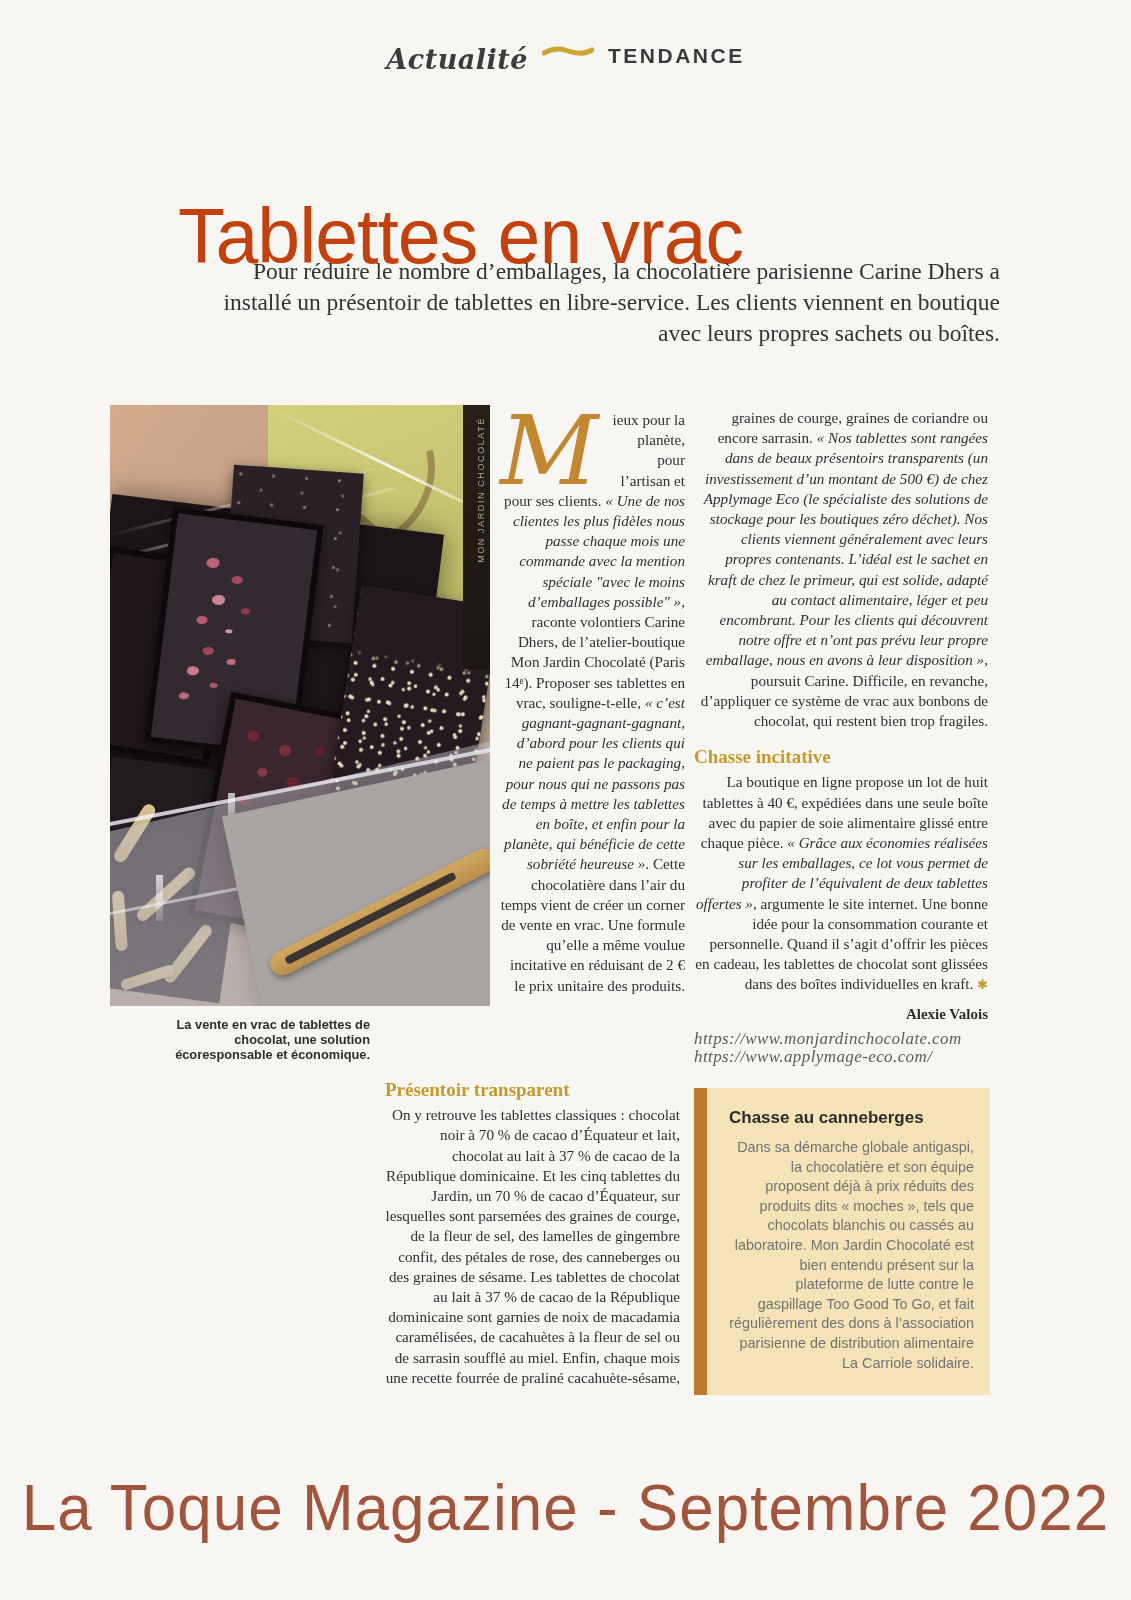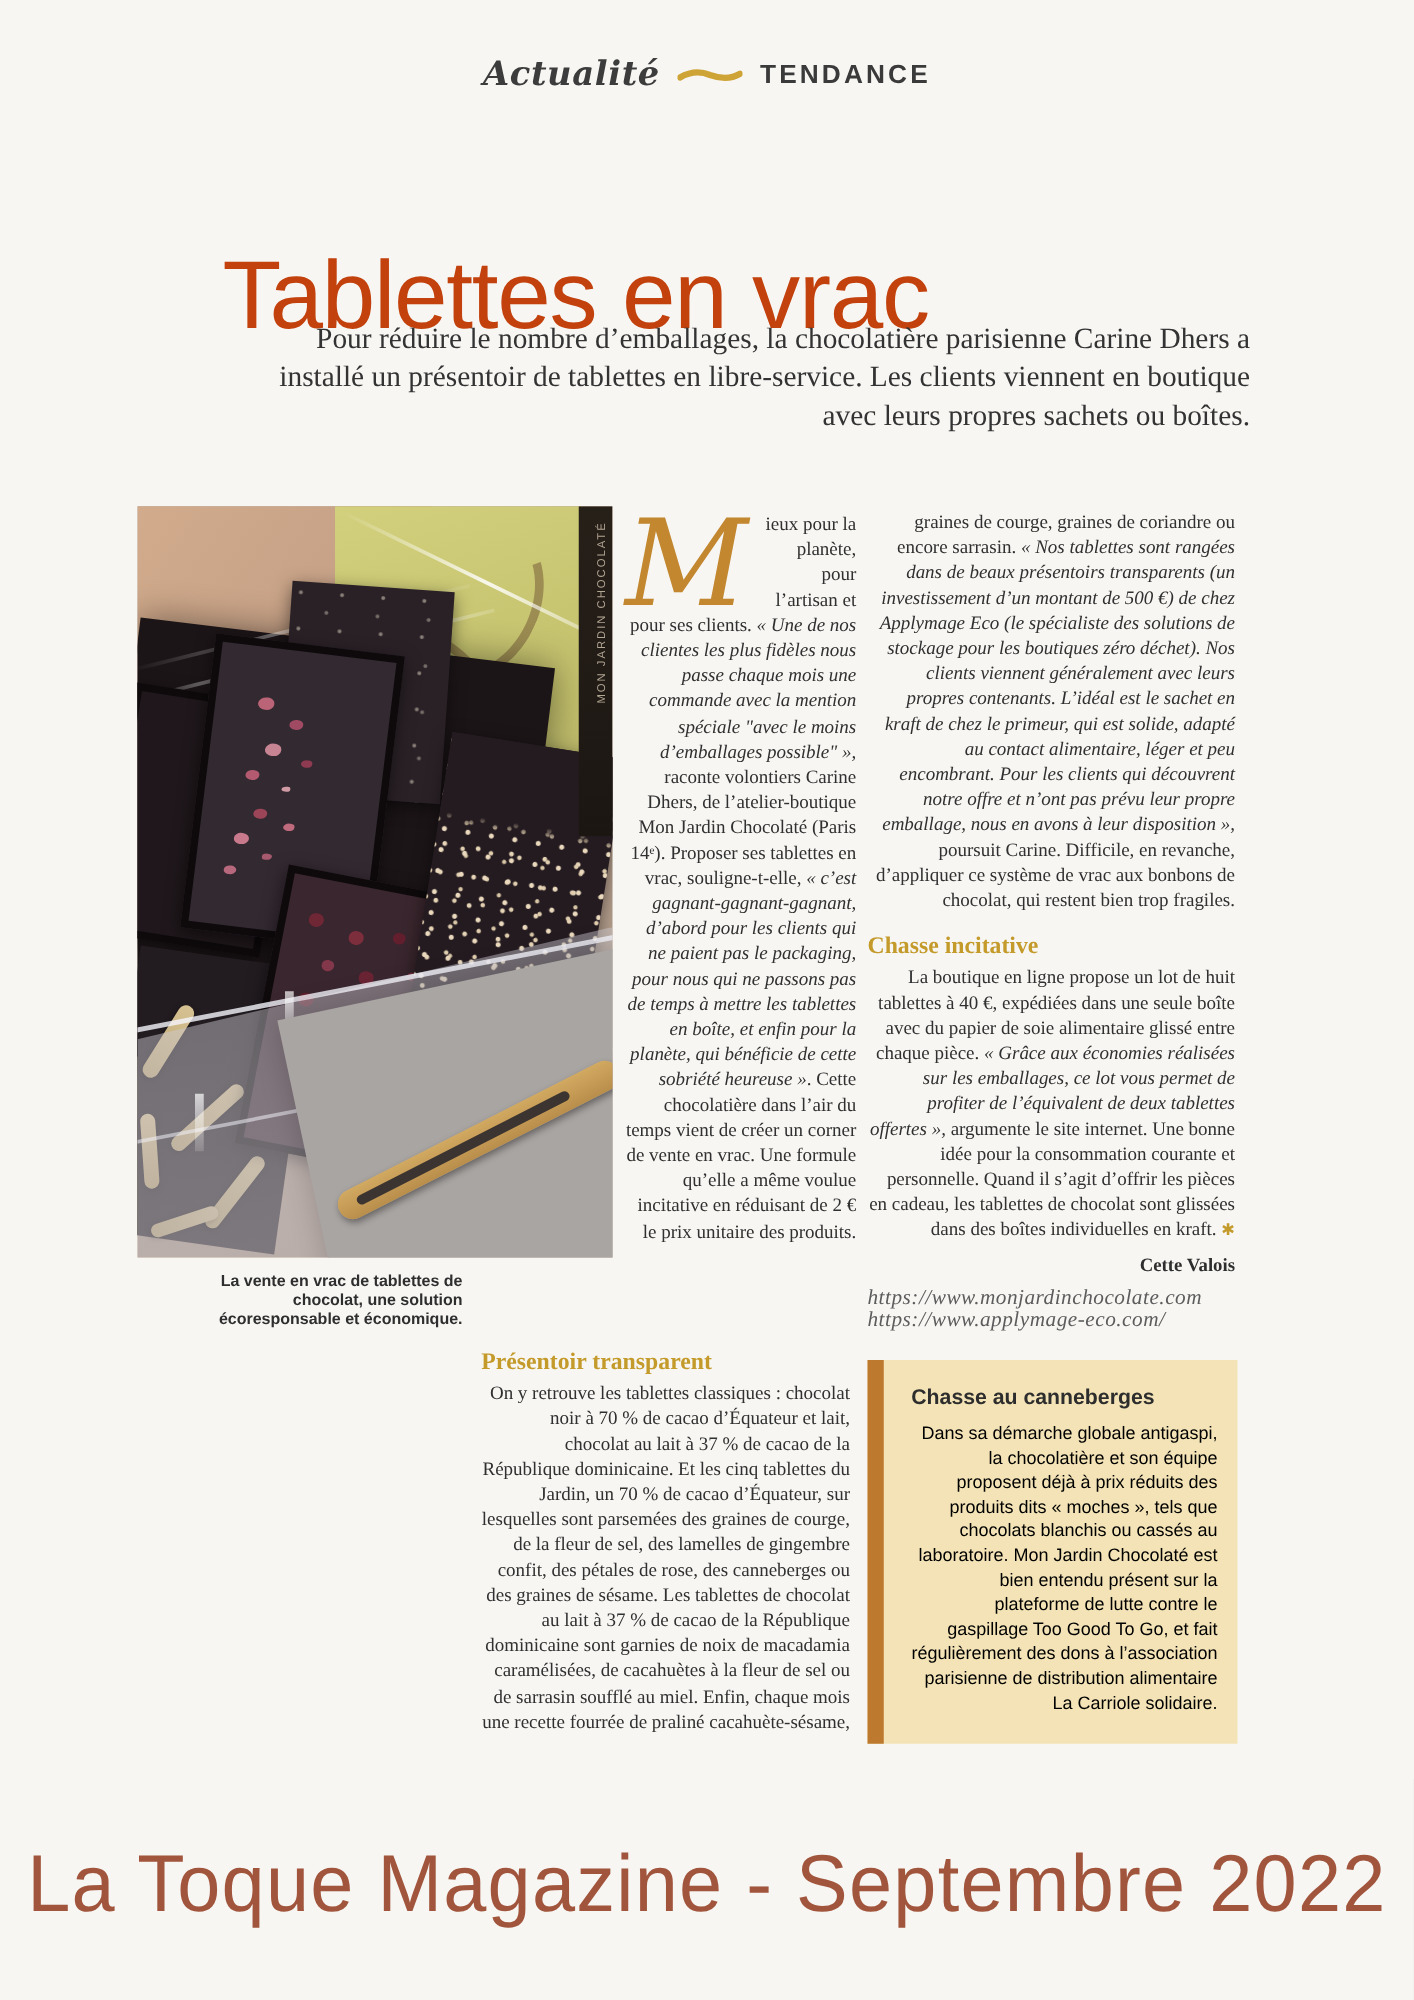--- a/index.html
+++ b/index.html
@@ -1,20 +1,20 @@
 <!DOCTYPE html>
 <html lang="fr"><head>
 <meta charset="utf-8">
 <style>
   html,body{margin:0;padding:0;}
   body{background:#e9e7e4;font-family:"Liberation Sans",sans-serif;}
   .page{position:relative;width:1131px;height:1600px;margin:0 auto;background:#f7f6f3;overflow:hidden;}
 
   
-  .kicker{position:absolute;left:0;top:44px;width:100%;display:flex;justify-content:center;align-items:center;gap:14px;}
+  .kicker{position:absolute;left:0;top:44px;width:100%;display:flex;justify-content:center;align-items:flex-start;gap:14px;}
   .kicker .rubrique{font-family:"DejaVu Serif",serif;font-style:italic;font-weight:bold;font-size:27px;color:#3c3c3c;letter-spacing:.5px;}
   .kicker .wave{width:52px;height:14px;display:block;}
   .kicker .categorie{font-size:21px;font-weight:bold;color:#3a3a3a;letter-spacing:2.5px;}
 
   
   .headline{position:absolute;left:178px;top:140px;font-family:Liberation Sans, sans-serif;font-size:77px;font-weight:500;color:#c2410c;letter-spacing:-1px;}
   .standfirst{position:absolute;left:180px;top:256px;width:820px;font-family:"Liberation Serif",serif;font-size:23.5px;line-height:31px;color:#333;}
 
   
   .photo{position:absolute;left:110px;top:405px;width:380px;height:601px;background:#b49e8c;overflow:hidden;}
@@ -78,21 +78,21 @@
   .col2 .subhead{margin-top:16px;}
   p{margin:0;text-align:right;}
   .goldmark{color:#c49b2b;font-size:13px;}
   .byline{width:294px;text-align:right;font-size:15px;font-weight:bold;color:#2e2e2e;margin-top:8px;}
   .links{margin-top:6px;}
   .link{display:block;font-style:italic;font-size:17px;line-height:18px;color:#5c5c5c;letter-spacing:.4px;text-decoration:none;}
 
   
   .notebox{position:absolute;left:694px;top:1088px;width:296px;background:#f3e3b6;border-left:13px solid #bd7a2e;box-sizing:border-box;padding:20px 16px 22px 22px;}
   .notebox h3{margin:0 0 10px 0;font-size:17px;color:#2d2d2d;}
-  .notebox p{font-size:14.4px;line-height:19.6px;color:#000000;}
+  .notebox p{font-size:14.4px;line-height:19.6px;color:#737373;}
 
   
   .footer{position:absolute;left:0;top:1472px;width:100%;text-align:center;font-size:62px;color:#a1553c;letter-spacing:1px;font-weight:400;transform:scaleY(1.04);}
 </style>
 </head>
 <body>
 
 <div class="page">
 
   <div class="kicker">
@@ -152,21 +152,21 @@
   <p class="caption">La vente en vrac de tablettes de chocolat, une solution écoresponsable et économique.</p>
 
   <div class="col1 serifbody">
     <p><span class="dropcap">M</span><span>ieux pour la planète, pour l’artisan et pour ses clients. </span><span class="it">« Une de nos clientes les plus fidèles nous passe chaque mois une commande avec la mention spéciale "avec le moins d’emballages possible" », </span><span>raconte volontiers Carine Dhers, de l’atelier-boutique Mon Jardin Chocolaté (Paris 14ᵉ). Proposer ses tablettes en vrac, souligne-t-elle, </span><span class="it">« c’est gagnant-gagnant-gagnant, d’abord pour les clients qui ne paient pas le packaging, pour nous qui ne passons pas de temps à mettre les tablettes en boîte, et enfin pour la planète, qui bénéficie de cette sobriété heureuse »</span><span>. Cette chocolatière dans l’air du temps vient de créer un corner de vente en vrac. Une formule qu’elle a même voulue incitative en réduisant de 2 € le prix unitaire des produits.</span></p>
   </div>
 
   <div class="col2 serifbody">
     <p><span>graines de courge, graines de coriandre ou encore sarrasin. </span><span class="it">« Nos tablettes sont rangées dans de beaux présentoirs transparents (un investissement d’un montant de 500 €) de chez Applymage Eco (le spécialiste des solutions de stockage pour les boutiques zéro déchet). Nos clients viennent généralement avec leurs propres contenants. L’idéal est le sachet en kraft de chez le primeur, qui est solide, adapté au contact alimentaire, léger et peu encombrant. Pour les clients qui découvrent notre offre et n’ont pas prévu leur propre emballage, nous en avons à leur disposition », </span><span>poursuit Carine. Difficile, en revanche, d’appliquer ce système de vrac aux bonbons de chocolat, qui restent bien trop fragiles.</span></p>
     <h2 class="subhead">Chasse incitative</h2>
     <p><span>La boutique en ligne propose un lot de huit tablettes à 40 €, expédiées dans une seule boîte avec du papier de soie alimentaire glissé entre chaque pièce. </span><span class="it">« Grâce aux économies réalisées sur les emballages, ce lot vous permet de profiter de l’équivalent de deux tablettes offertes », </span><span>argumente le site internet. Une bonne idée pour la consommation courante et personnelle. Quand il s’agit d’offrir les pièces en cadeau, les tablettes de chocolat sont glissées dans des boîtes individuelles en kraft. </span><span class="goldmark">✱</span></p>
-    <div class="byline">Cette Valois</div>
+    <div class="byline">Alexie Valois</div>
     <div class="links">
       <a class="link" href="#">https://www.monjardinchocolate.com</a>
       <a class="link" href="#">https://www.applymage-eco.com/</a>
     </div>
   </div>
 
   <div class="col3 serifbody">
     <h2 class="subhead">Présentoir transparent</h2>
     <p>On y retrouve les tablettes classiques : chocolat noir à 70 % de cacao d’Équateur et lait, chocolat au lait à 37 % de cacao de la République dominicaine. Et les cinq tablettes du Jardin, un 70 % de cacao d’Équateur, sur lesquelles sont parsemées des graines de courge, de la fleur de sel, des lamelles de gingembre confit, des pétales de rose, des canneberges ou des graines de sésame. Les tablettes de chocolat au lait à 37 % de cacao de la République dominicaine sont garnies de noix de macadamia caramélisées, de cacahuètes à la fleur de sel ou de sarrasin soufflé au miel. Enfin, chaque mois une recette fourrée de praliné cacahuète-sésame,</p>
   </div>

